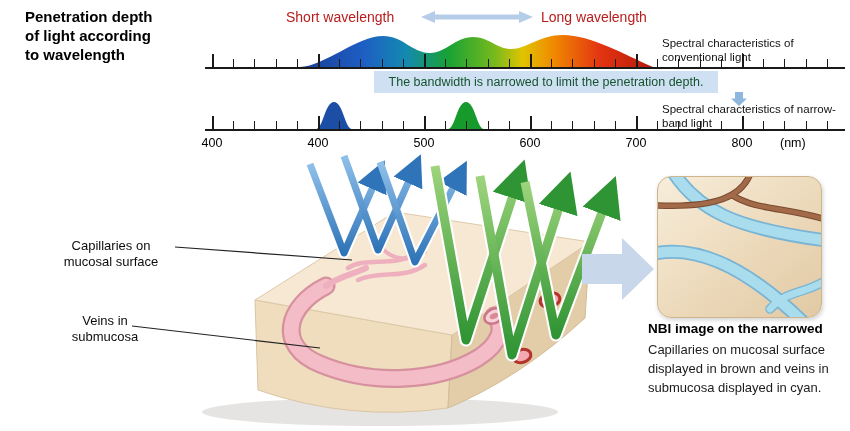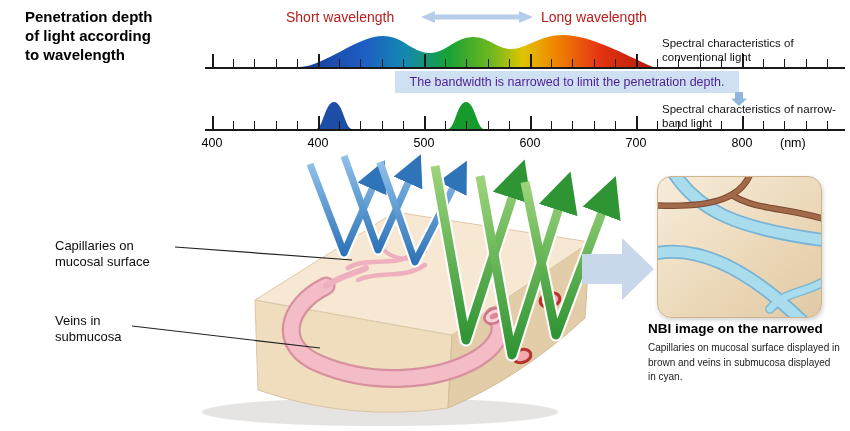--- a/index.html
+++ b/index.html
@@ -2,35 +2,35 @@
 <html><head>
 <meta charset="utf-8">
 <style>
   html,body{margin:0;padding:0;background:#fff;}
   .stage{position:relative;width:850px;height:431px;background:#ffffff;
          font-family:"Liberation Sans",sans-serif;overflow:hidden;color:#111;}
   .abs{position:absolute;}
   .title{left:25px;top:7px;width:132px;font-size:15px;font-weight:bold;line-height:1.28;color:#000;}
   .wave-label{top:9px;font-size:14px;color:#b91c1c;}
   .spec-label{left:662px;width:186px;font-size:11.5px;line-height:1.2;color:#111;}
-  .banner{left:395px;top:71px;width:344px;height:22px;background:#cfe0f2;color:#4c1d95;
+  .banner{left:374px;top:71px;width:344px;height:22px;background:#cfe0f2;color:#14532d;
           font-size:12.5px;line-height:22px;text-align:center;white-space:nowrap;}
   .axis-line{left:205px;width:640px;height:2px;background:#1a1a1a;}
   .ticks-minor{left:212px;width:632px;height:8px;
     background-image:repeating-linear-gradient(90deg,#1a1a1a 0,#1a1a1a 1px,transparent 1px,transparent 21.2px);}
   .ticks-major{left:212px;width:533px;height:13px;
     background-image:repeating-linear-gradient(90deg,#1a1a1a 0,#1a1a1a 1.6px,transparent 1.6px,transparent 106px);}
   .tick{top:136px;width:40px;text-align:center;font-size:12.5px;color:#000;}
   .unit{left:780px;top:136px;font-size:12.5px;color:#000;}
-  .ptr-label{font-size:13px;line-height:1.25;color:#0d0d0d;}
+  .ptr-label{font-size:13px;line-height:1.25;color:#0d0d0d;text-align:center;}
   .monitor{left:657px;top:176px;width:163px;height:140px;border-radius:14px;overflow:hidden;
            border:1px solid #cdb68e;background:linear-gradient(140deg,#f7edda 0%,#ecd9ba 55%,#e1c9a4 100%);
            box-shadow:1px 2px 4px rgba(0,0,0,0.18);}
   .nbi-title{left:648px;top:321px;width:200px;font-size:13.5px;font-weight:bold;color:#000;}
-  .nbi-caption{left:648px;top:341px;width:192px;font-size:10px;line-height:1.45;color:#1c1c1c;}
+  .nbi-caption{left:648px;top:341px;width:192px;font-size:13px;line-height:1.45;color:#1c1c1c;}
 </style>
 </head>
 <body>
 
 <div class="stage">
 
   <div class="abs title">Penetration depth of light according to wavelength</div>
 
   <div class="abs wave-label" style="left:286px">Short wavelength</div>
   <svg class="abs" style="left:421px;top:10px" width="112" height="14">

